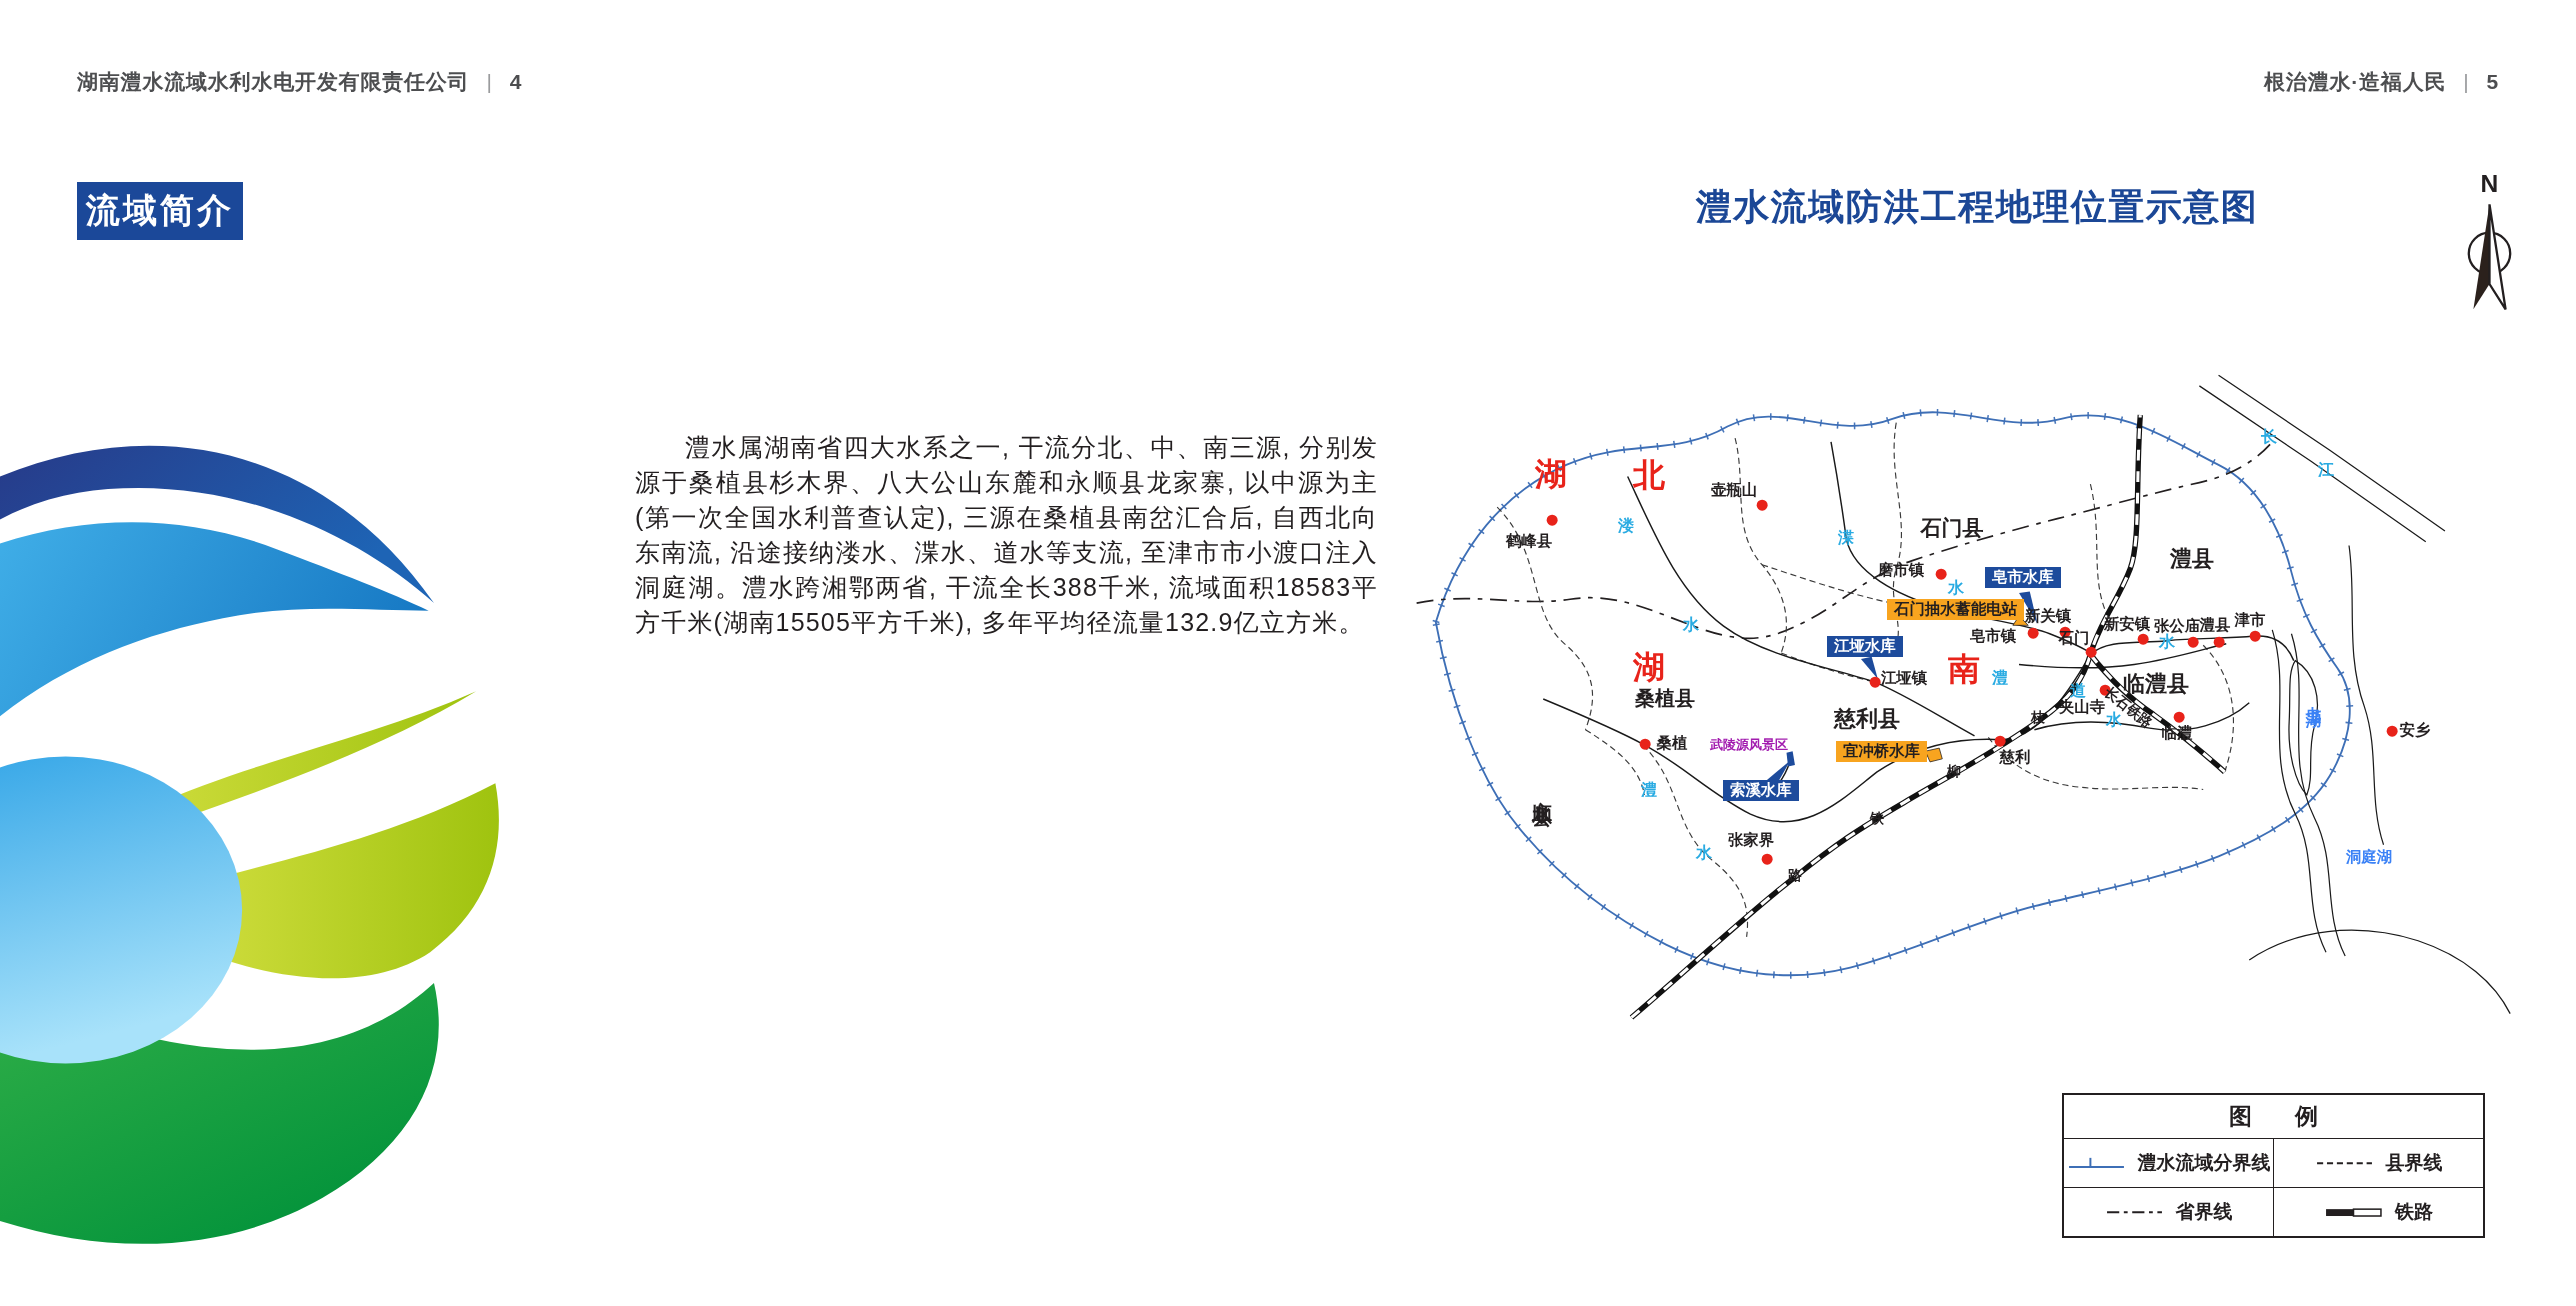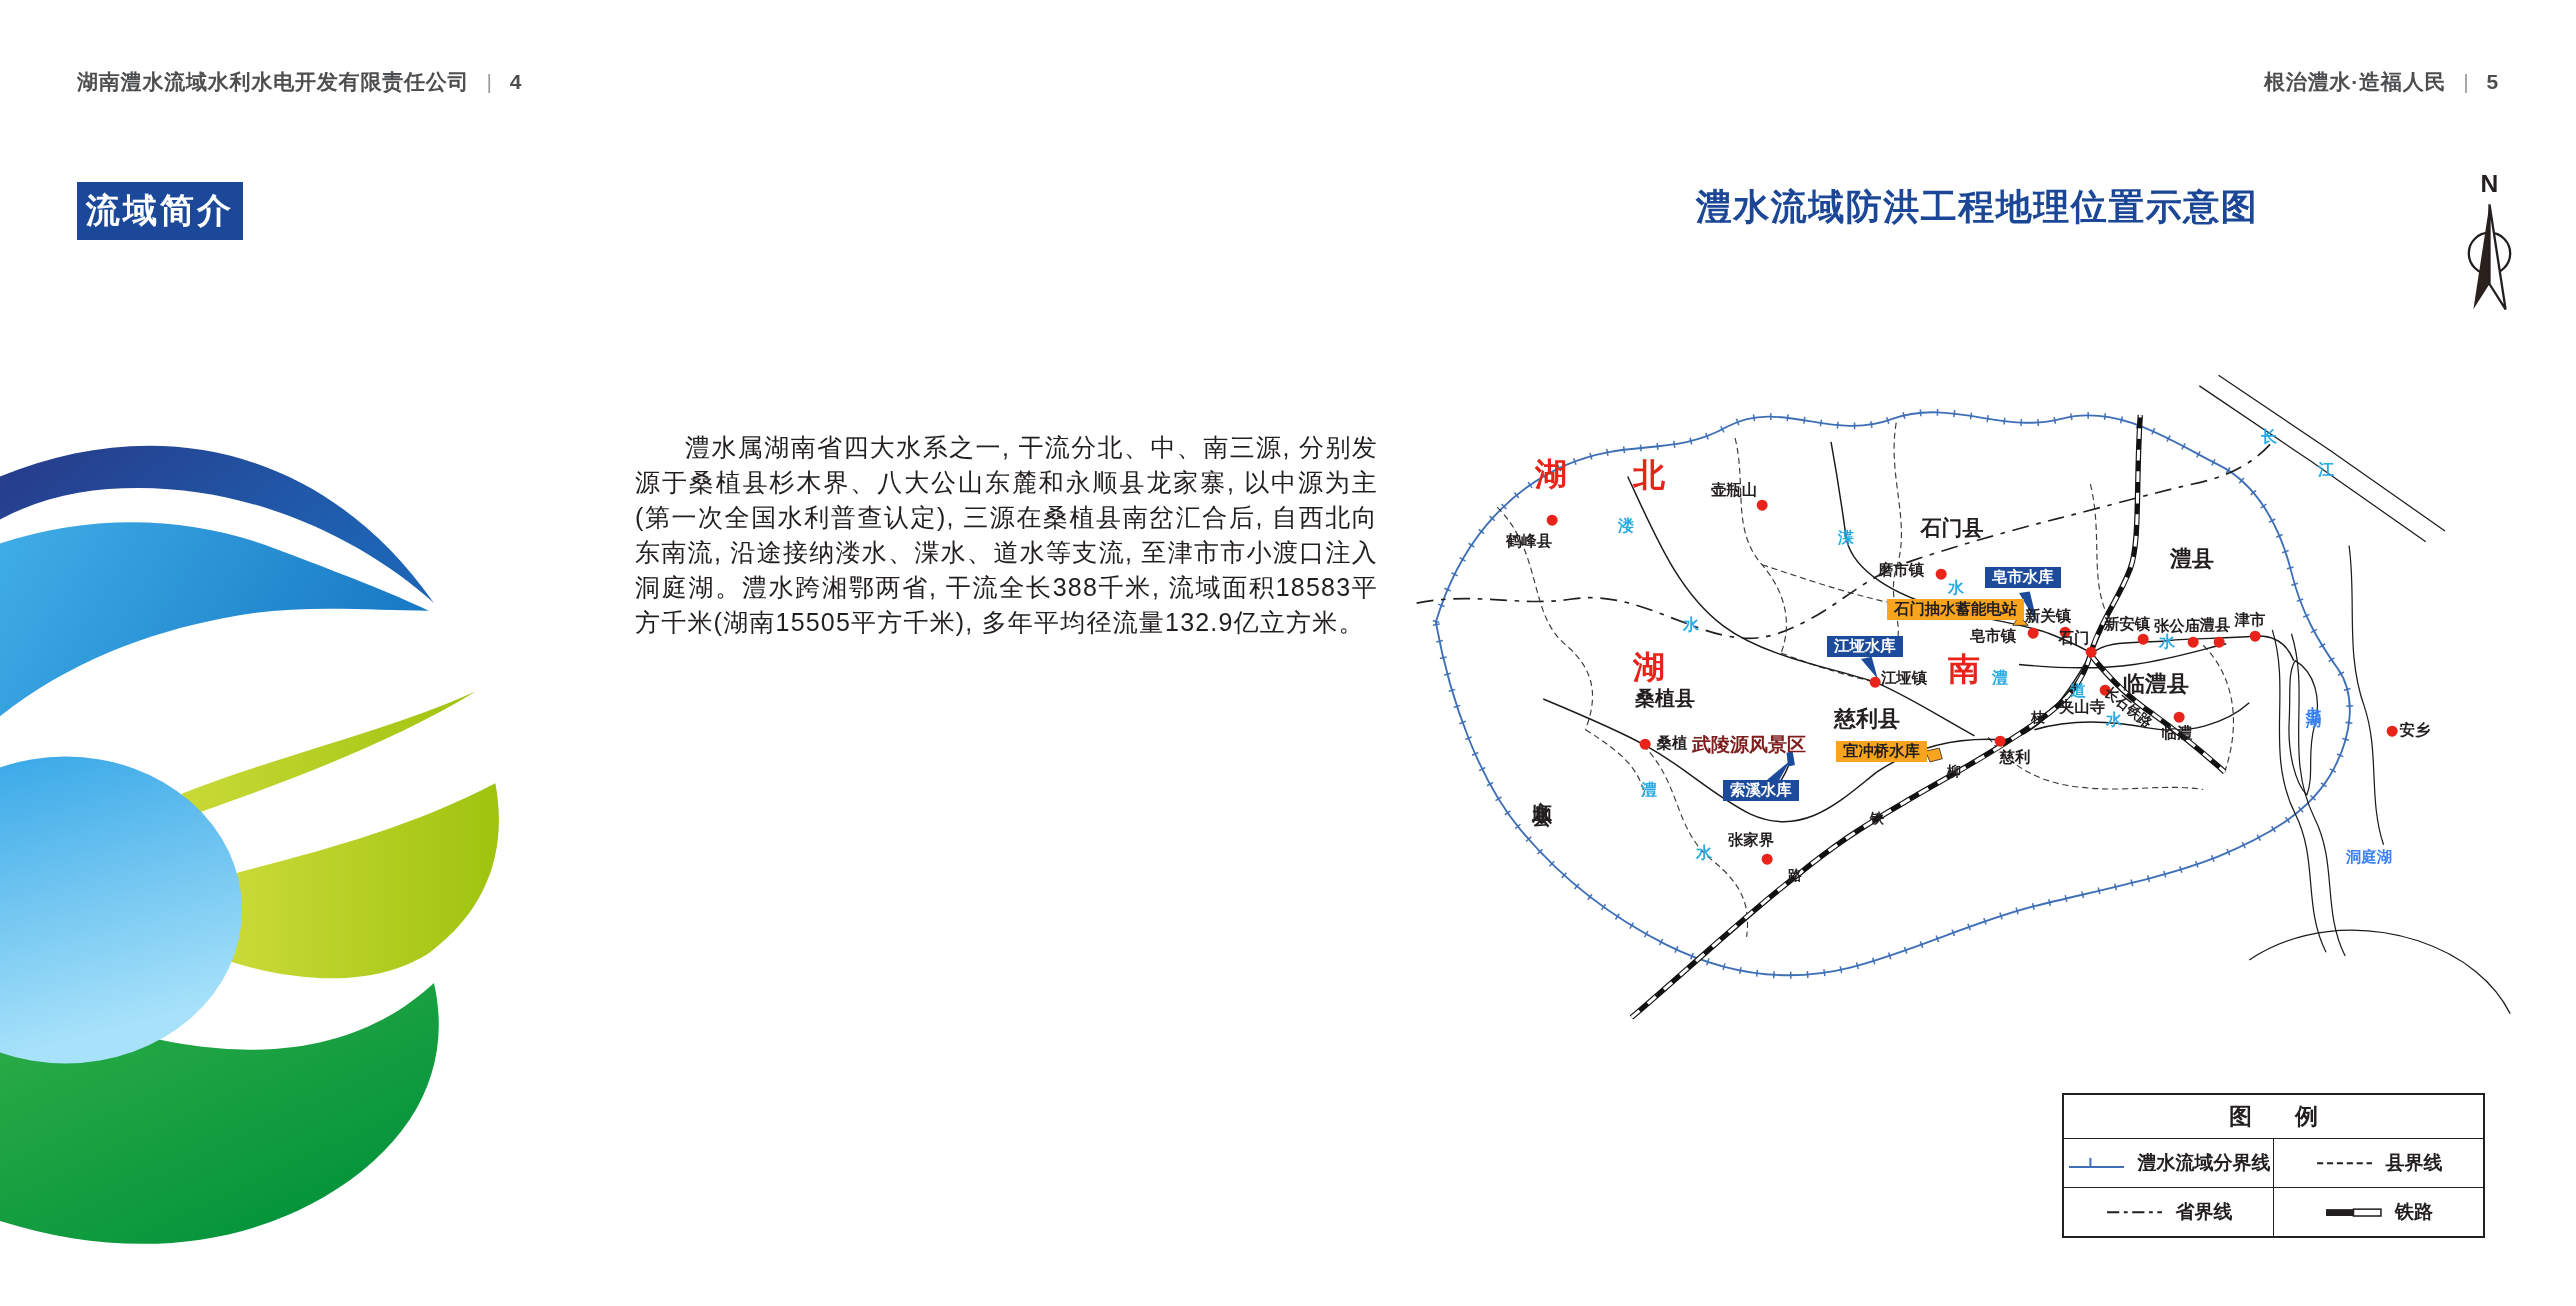--- a/index.html
+++ b/index.html
@@ -38,21 +38,21 @@
   #map svg.lines{position:absolute;left:0;top:0;}
   #map-labels{position:absolute;left:0;top:0;width:100%;height:100%;}
   .prov{position:absolute;transform:translate(-50%,-50%);color:#E8231A;font-size:32px;font-weight:bold;}
   .county{position:absolute;transform:translate(-50%,-50%);color:#231F20;font-weight:bold;white-space:nowrap;}
   .county.vert,.lake.vert{writing-mode:vertical-rl;letter-spacing:3.1px;}
   .town-label{position:absolute;transform:translate(-50%,-50%);color:#231F20;font-size:15.4px;font-weight:bold;white-space:nowrap;}
   .town-dot{position:absolute;width:10.7px;height:10.7px;border-radius:50%;background:#E8231A;transform:translate(-50%,-50%);}
   .riv{position:absolute;transform:translate(-50%,-50%);color:#29ABE2;font-size:16px;font-weight:bold;}
   .lake{position:absolute;transform:translate(-50%,-50%);color:#3b82f6;font-size:15.4px;font-weight:bold;white-space:nowrap;}
   .rail{position:absolute;transform:translate(-50%,-50%);color:#231F20;font-size:14px;font-weight:bold;white-space:nowrap;}
-  .scenic{position:absolute;transform:translate(-50%,-50%);color:#7f1d1d;font-size:19px;font-weight:bold;white-space:nowrap;}
+  .scenic{position:absolute;transform:translate(-50%,-50%);color:#a21caf;font-size:13px;font-weight:bold;white-space:nowrap;}
   .resv{position:absolute;font-weight:bold;font-size:15.4px;padding:0 7px;white-space:nowrap;}
   .resv.blue{background:#1D4B9C;color:#ffffff;}
   .resv.orange{background:#F8A41F;color:#231F20;}
   
   #legend{
     position:absolute;left:2062px;top:1093px;width:419px;background:#ffffff;
     border:2.3px solid #231F20;z-index:5;
   }
   #legend .ttl{height:43px;display:flex;align-items:center;justify-content:center;
     font-size:23px;font-weight:bold;letter-spacing:18.4px;border-bottom:1.5px solid #231F20;text-indent:18.4px;}

